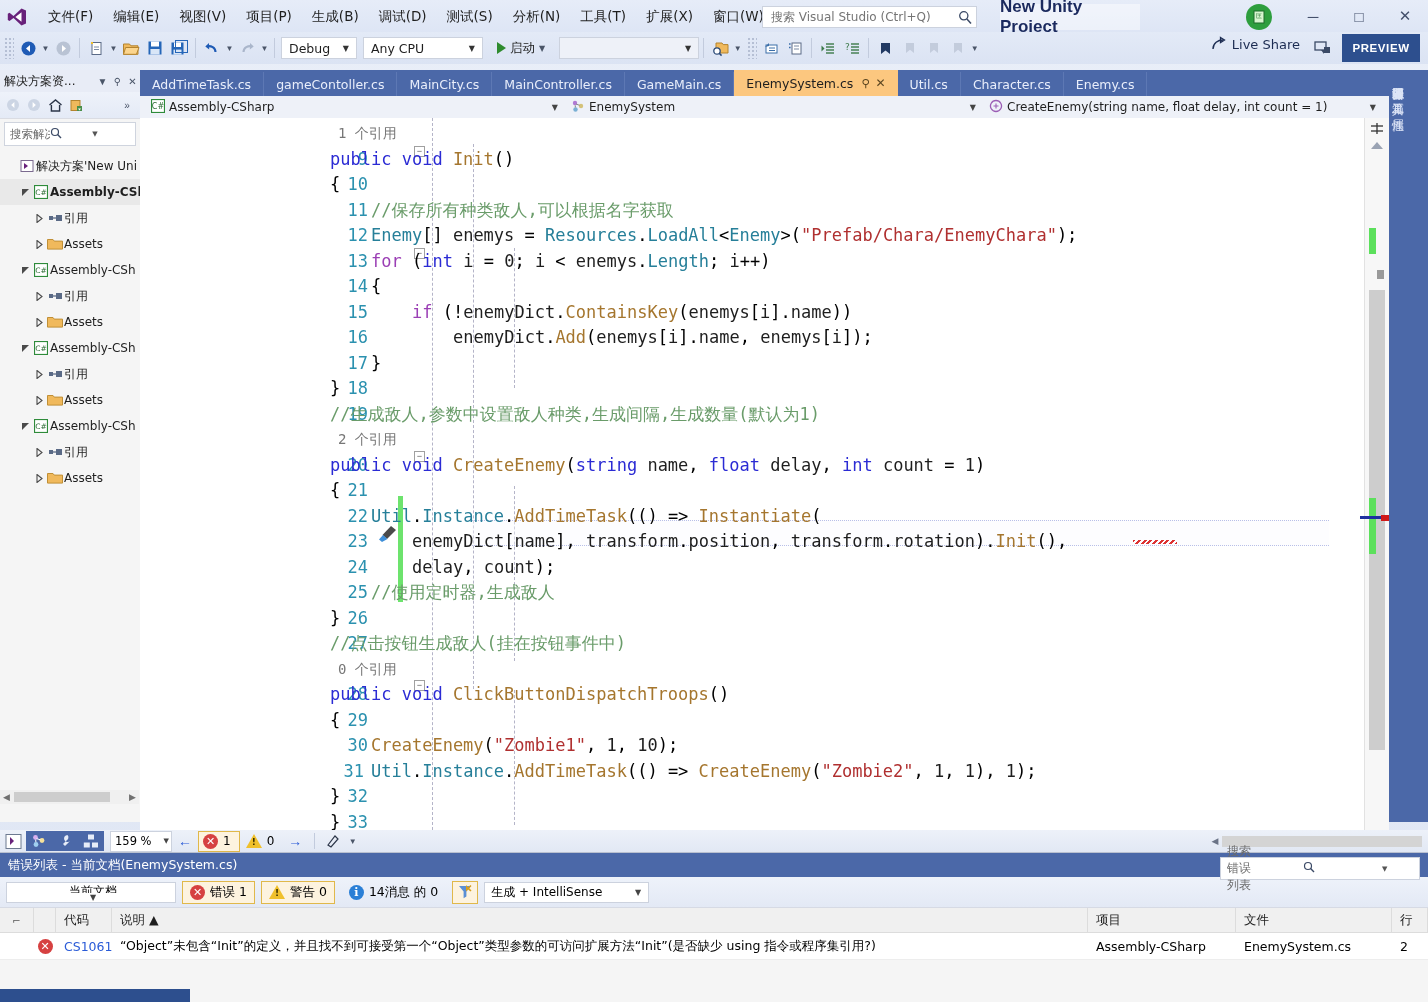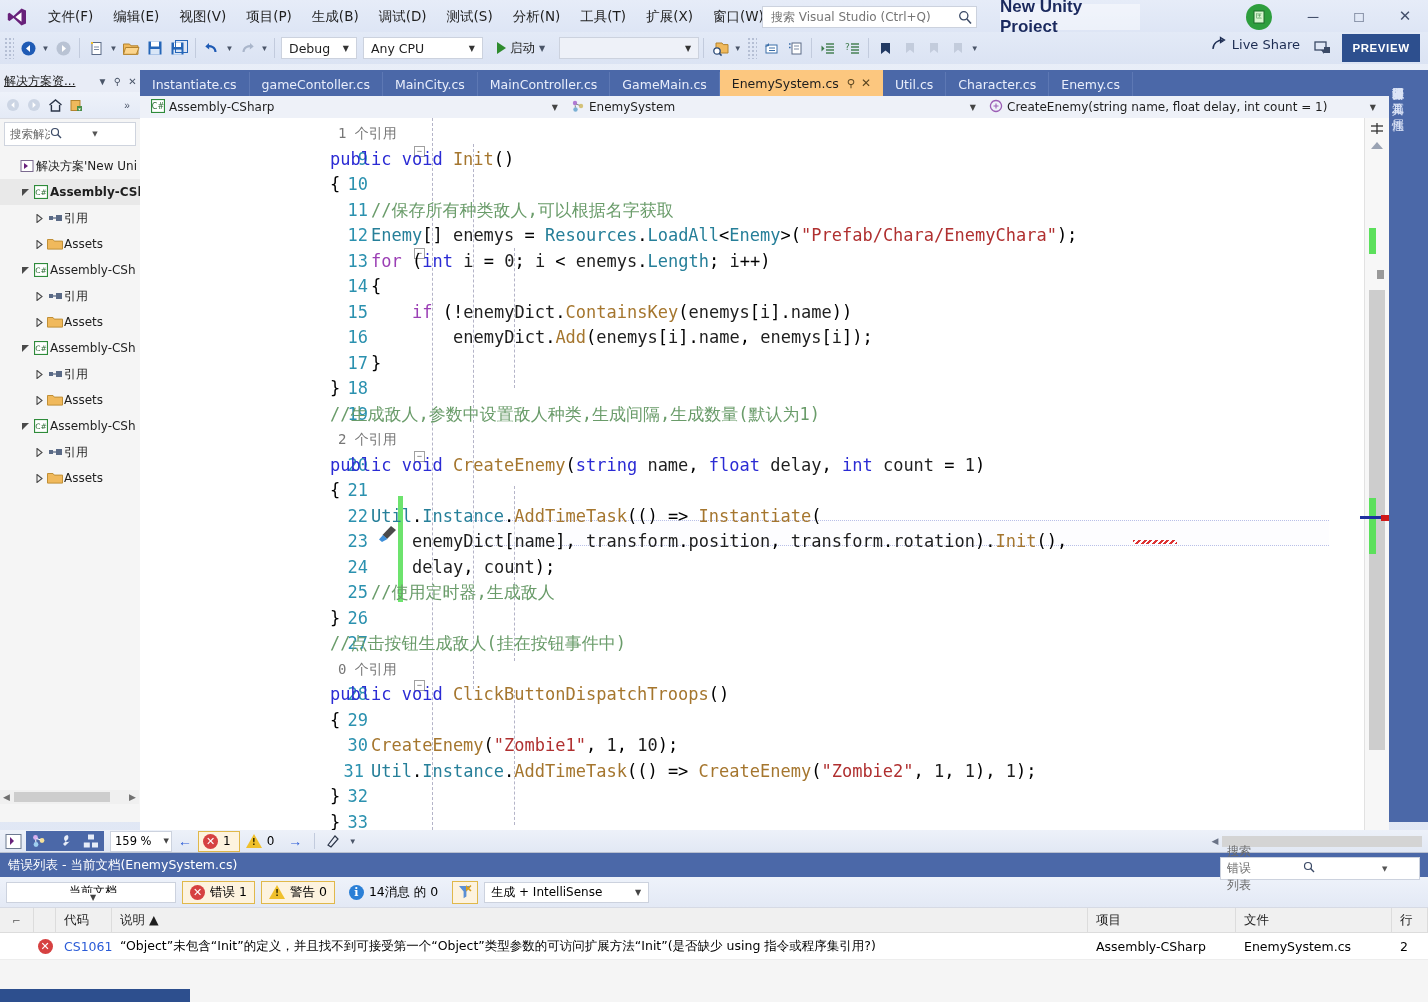--- a/index.html
+++ b/index.html
@@ -63,21 +63,21 @@
   .preview{position:absolute;right:8px;top:2px;width:78px;height:28px;background:#2d4f8e;
      color:#fff;font-size:11.5px;font-weight:bold;letter-spacing:0.6px;
      display:flex;align-items:center;justify-content:center;}
 
   
   .se{position:absolute;left:0;top:70px;width:140px;height:752px;background:#f5f5f5;
       border-right:1px solid #ccc;}
   .se-head{height:22px;display:flex;align-items:center;background:#e8ecf6;
      padding-left:4px;font-size:12px;color:#1e1e1e;}
   .se-head .t{flex:1;white-space:nowrap;overflow:hidden;
-     font-family:"DejaVu Sans","Liberation Sans",sans-serif;text-decoration:underline;}
+     font-family:"DejaVu Sans","Liberation Sans",sans-serif;}
   .se-head .b{width:15px;text-align:center;color:#4a5568;font-size:10px;}
   .se-tools{height:26px;display:flex;align-items:center;gap:1px;padding:0 3px;
      background:linear-gradient(180deg,#eef2fa,#e4eaf6);border-bottom:1px solid #dadce3;}
   .se-tb{width:20px;height:20px;display:flex;align-items:center;justify-content:center;}
   .se-search{height:22px;margin:3px 4px;background:#fff;border:1px solid #cfd4de;
      display:flex;align-items:center;padding:0 3px 0 5px;}
   .se-search span{flex:1;font-size:11.5px;color:#6b6b6b;white-space:nowrap;overflow:hidden;
      font-family:"DejaVu Sans","Liberation Sans",sans-serif;}
   .tree{padding-top:4px;font-size:12px;color:#1e1e1e;
      font-family:"DejaVu Sans","Liberation Sans",sans-serif;}
@@ -663,21 +663,21 @@
 
     <div class="se-hscroll">
       <div class="a" style="left:0;">◀</div>
       <div class="thumb"></div>
       <div class="a" style="right:0;">▶</div>
     </div>
   </div>
 
   <div class="tabrow" id="tabrow">
       <div class="tab">
-        <span>Instantiate.cs</span>
+        <span>AddTimeTask.cs</span>
       </div>
       <div class="tab">
         <span>gameContoller.cs</span>
       </div>
       <div class="tab">
         <span>MainCity.cs</span>
       </div>
       <div class="tab">
         <span>MainController.cs</span>
       </div>

